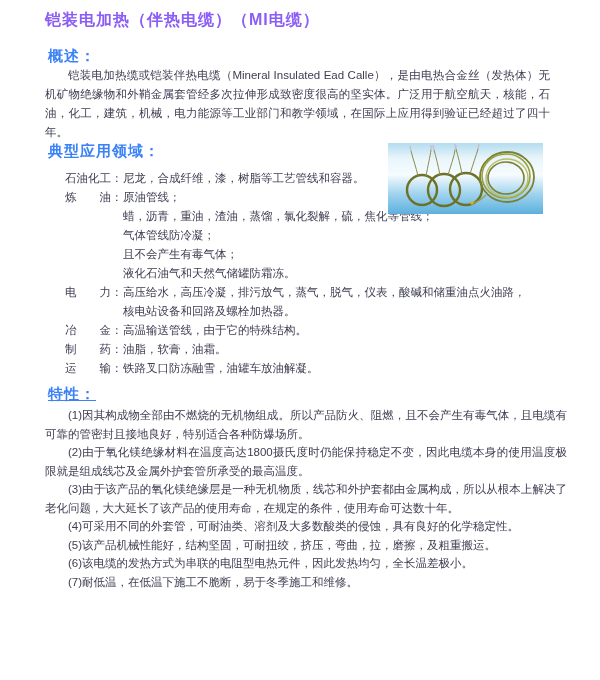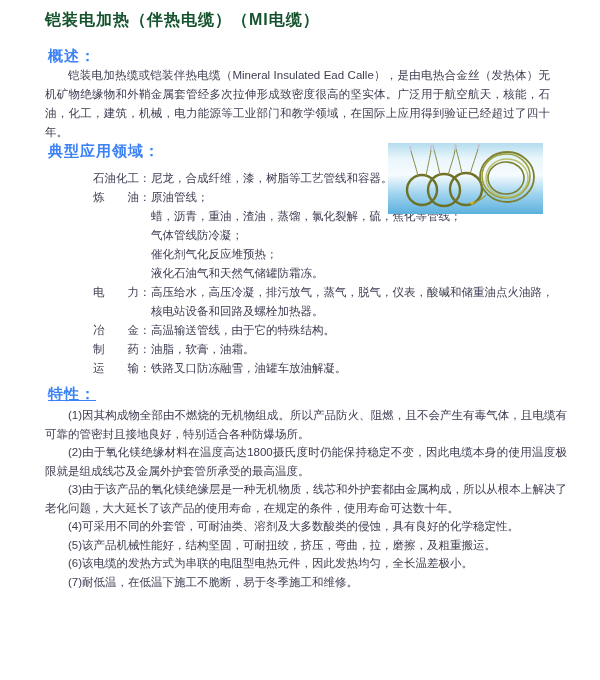--- a/index.html
+++ b/index.html
@@ -5,40 +5,40 @@
   html, body { margin:0; padding:0; }
   body {
     width:600px; height:680px; background:#ffffff;
     font-family:"Liberation Sans","DejaVu Sans",sans-serif;
     color:#3d3d52; position:relative; overflow:hidden;
   }
   .page { position:relative; width:600px; height:680px; }
 
   .page-title {
     margin:10px 0 0 45px; font-size:16px; font-weight:bold;
-    color:#14532d; letter-spacing:1px;
+    color:#8b5cf6; letter-spacing:1px;
   }
   .section-heading {
     margin:0 0 0 48px; font-size:15px; font-weight:bold;
     color:#3b82f6; letter-spacing:1px;
   }
   .overview-heading { margin-top:16px; }
   .overview-body {
     margin:0 0 0 45px; width:505px; font-size:11.5px;
     line-height:19px; text-indent:2em; text-align:justify;
   }
 
   .product-photo {
     position:absolute; left:388px; top:133px; width:155px; height:71px;
   }
 
   .applications-heading { }
   .app-list { margin:8px 0 0 65px; font-size:11.5px; line-height:19px; }
   .app-row { display:flex; align-items:flex-start; }
-  .app-label { flex:none; width:58px; white-space:pre;margin-left:28px; }
+  .app-label { flex:none; width:58px; white-space:pre; }
   .app-lines { flex:1; }
 
   .features-heading { margin-top:7px;text-decoration:underline; }
   .features-intro { margin:5px 0 0 45px; font-size:11.5px; line-height:18px; }
   .feature-items { margin-top:2px; }
   .feature-item {
     margin:0 0 0 45px; width:522px; font-size:11.5px;
     line-height:18.5px; text-indent:2em; text-align:justify;
   }
 </style>
@@ -105,21 +105,21 @@
           <div class="app-line">尼龙，合成纤维，漆，树脂等工艺管线和容器。</div>
         </span>
   </div>
 
   <div class="app-row">
     <span class="app-label">炼　　油：</span>
     <span class="app-lines">
           <div class="app-line">原油管线；</div>
           <div class="app-line">蜡，沥青，重油，渣油，蒸馏，氯化裂解，硫，焦化等管线；</div>
           <div class="app-line">气体管线防冷凝；</div>
-          <div class="app-line">催化剂气化反应堆预热；</div>
+          <div class="app-line">且不会产生有毒气体；</div>
           <div class="app-line">液化石油气和天然气储罐防霜冻。</div>
         </span>
   </div>
 
   <div class="app-row">
     <span class="app-label">电　　力：</span>
     <span class="app-lines">
           <div class="app-line">高压给水，高压冷凝，排污放气，蒸气，脱气，仪表，酸碱和储重油点火油路，</div>
           <div class="app-line">核电站设备和回路及螺栓加热器。</div>
         </span>

